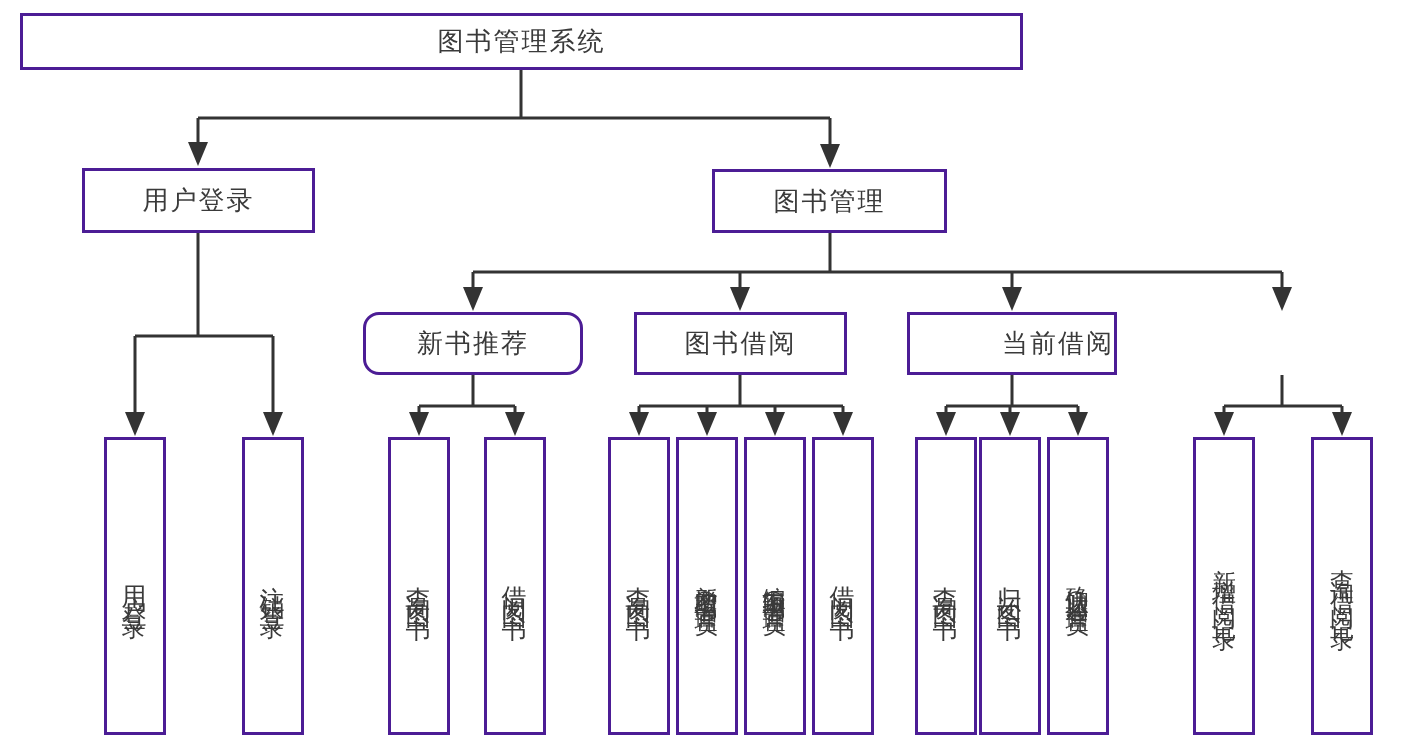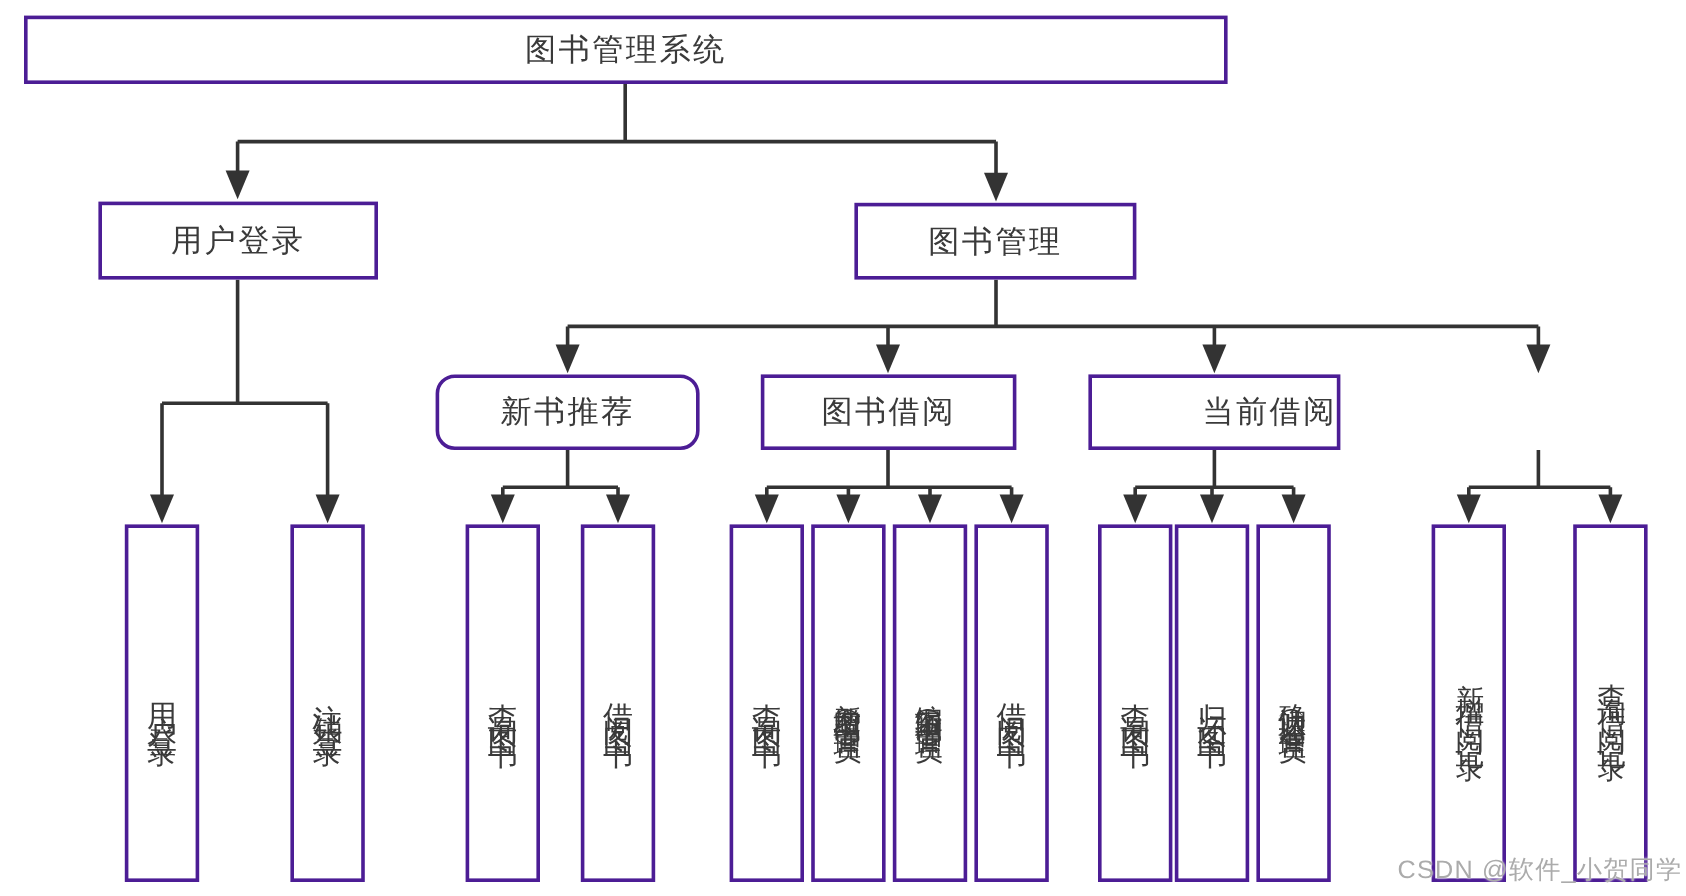--- a/index.html
+++ b/index.html
@@ -149,15 +149,14 @@
     <span>确认归还（管理员）</span>
   </div>
 
   <div class="node v-node mid" style="left:1193px;top:437px;width:62px;height:298px;">
     <span>新增借阅记录</span>
   </div>
   <div class="node v-node mid" style="left:1311px;top:437px;width:62px;height:298px;">
     <span>查询借阅记录</span>
   </div>
 
-  <div class="watermark">CSDN @软件_小贺同学</div>
 
 </div>
 
 </body></html>

